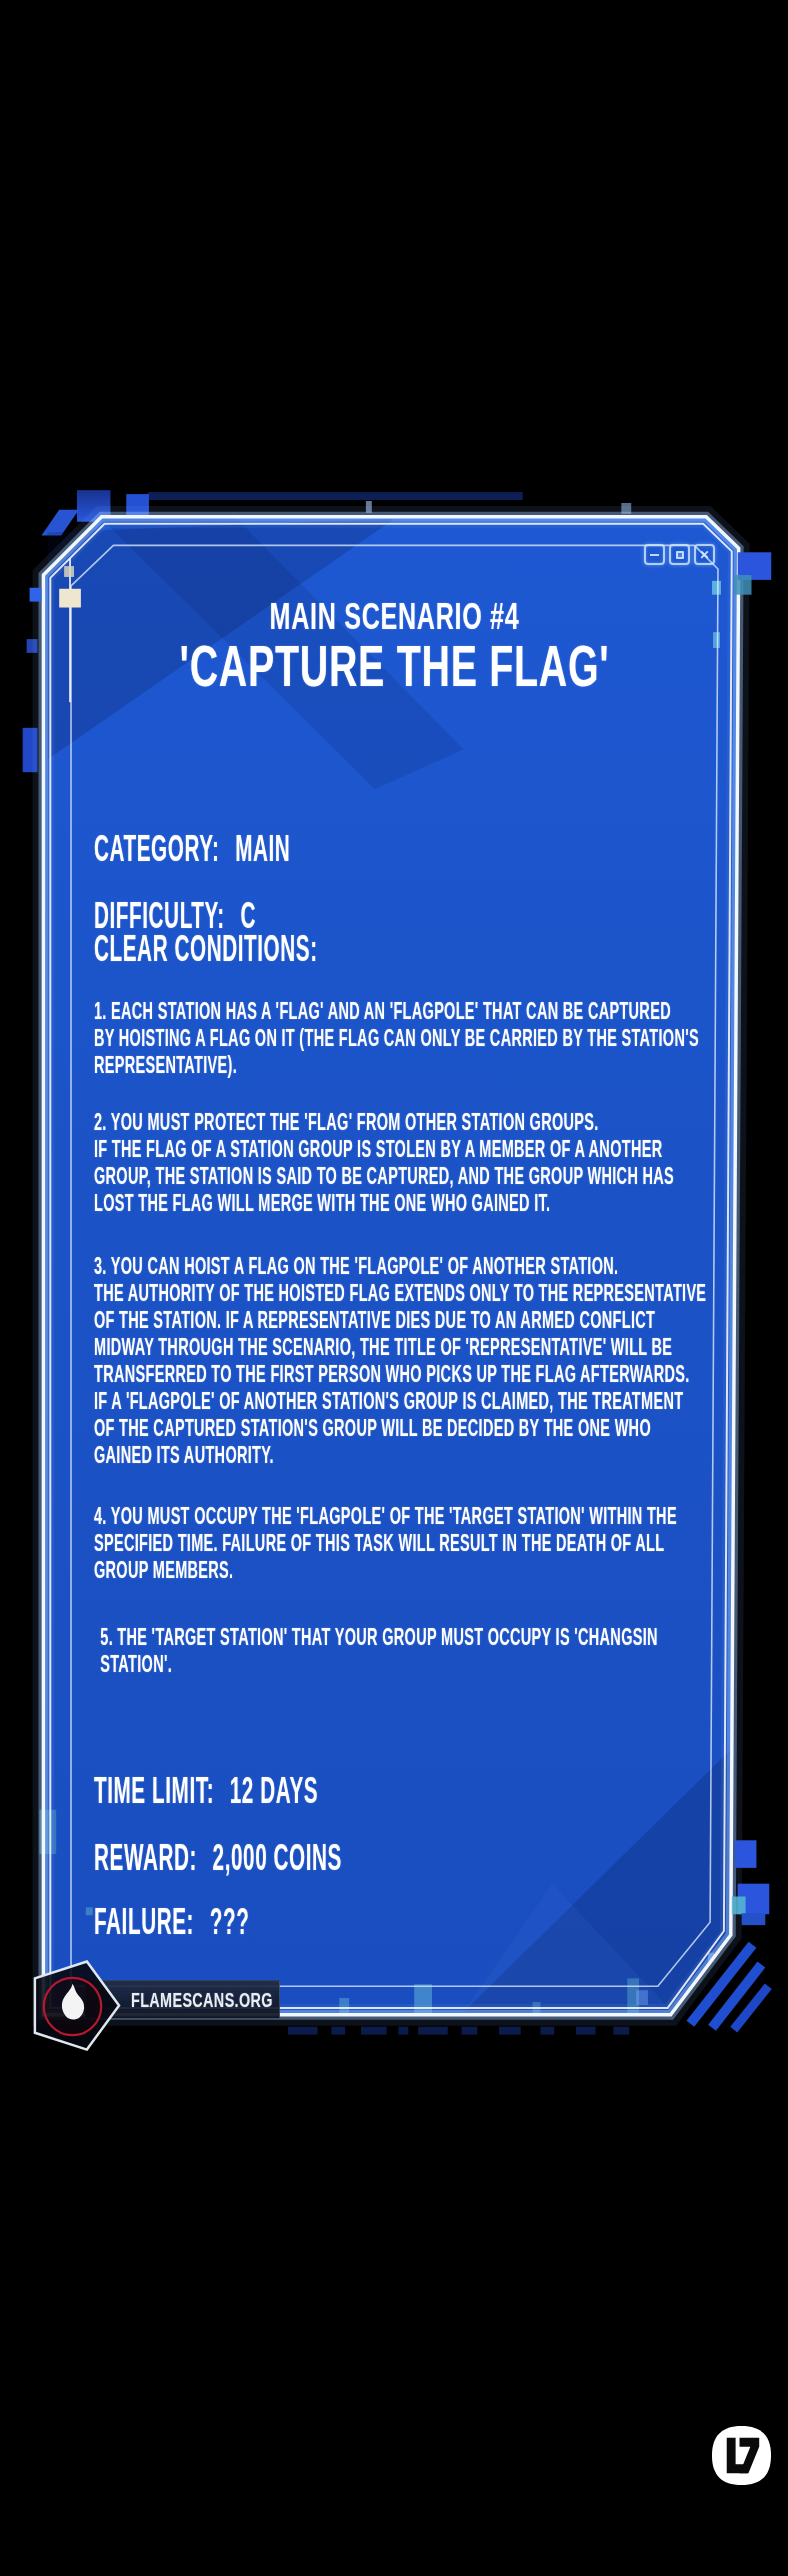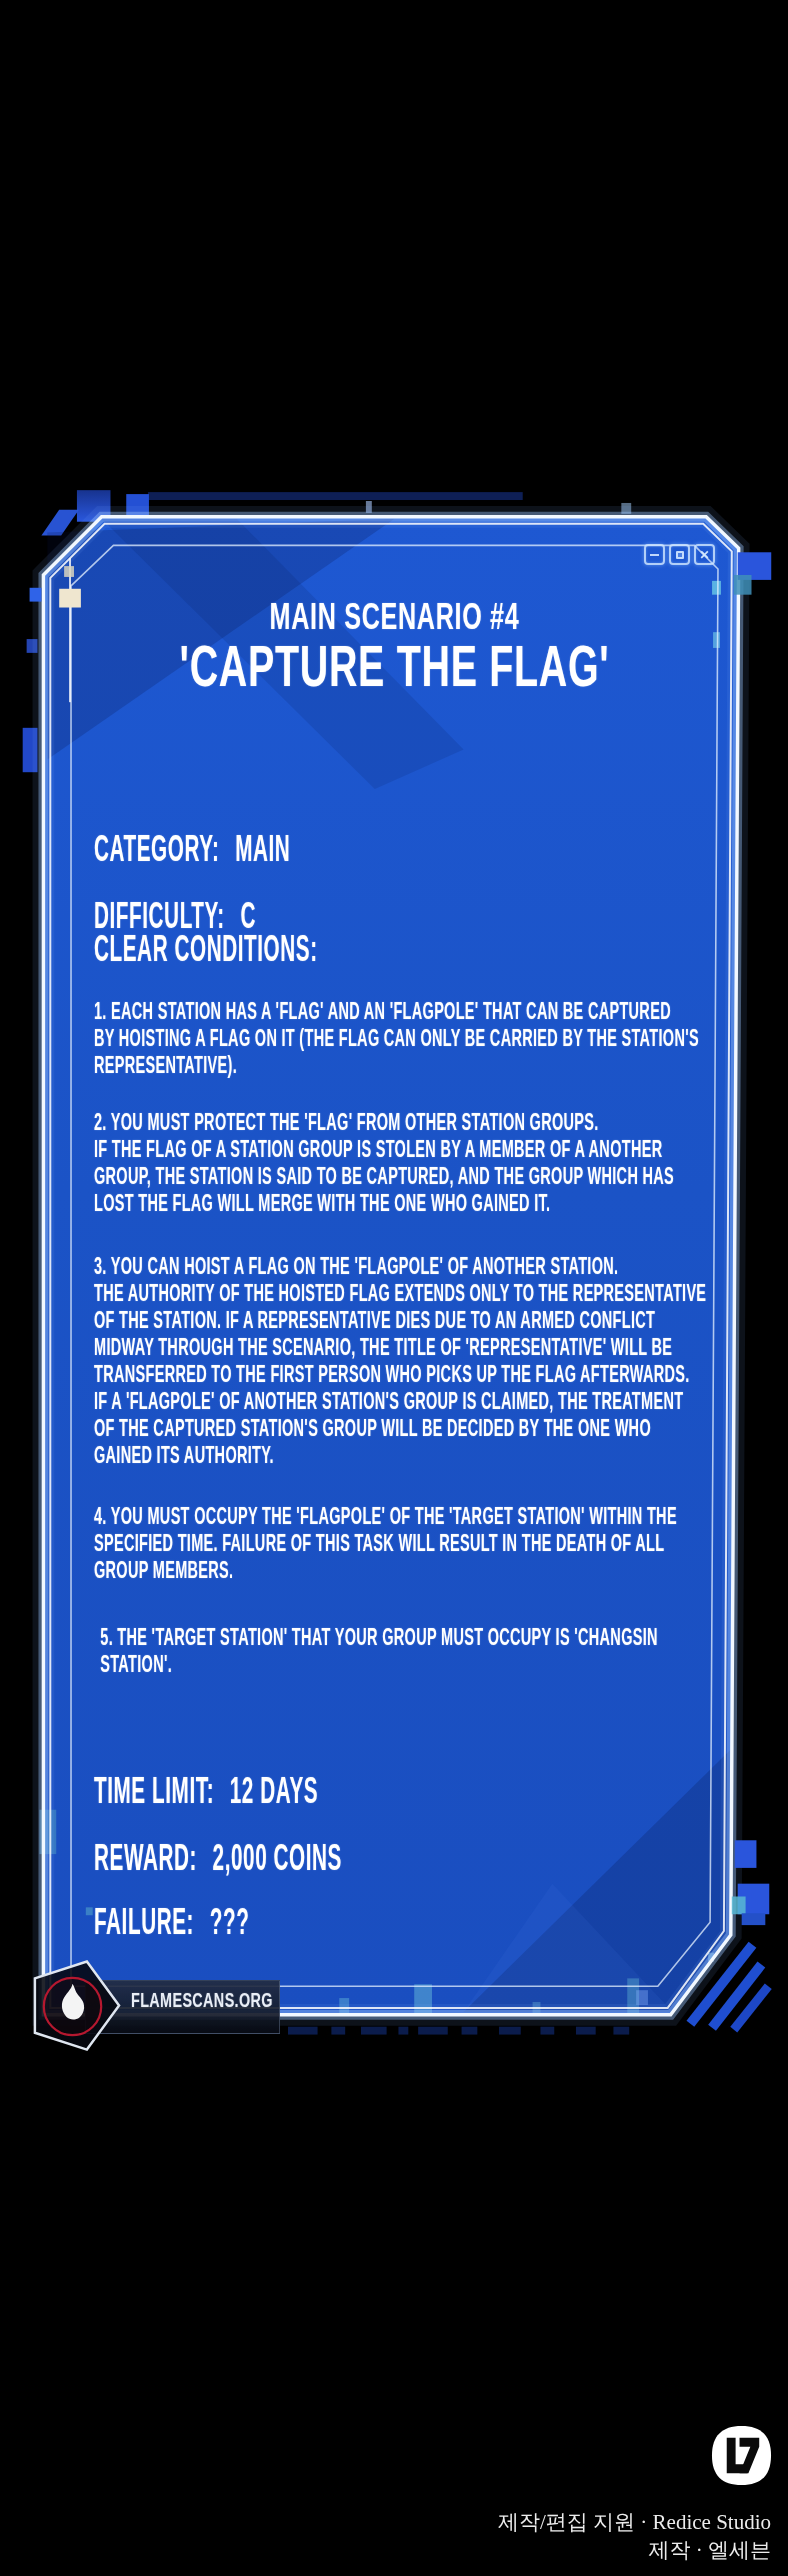--- a/index.html
+++ b/index.html
@@ -29,21 +29,21 @@
   .win-controls{left:644px;top:544px;display:flex;gap:4px;}
   .wc{width:21px;height:21px;box-sizing:border-box;border:2px solid rgba(205,228,255,.85);
       border-radius:4px;display:flex;align-items:center;justify-content:center;
       box-shadow:0 0 4px rgba(140,190,255,.55), inset 0 0 3px rgba(140,190,255,.45);}
   .wc .minbar{width:9px;height:2px;background:rgba(210,230,255,.9);}
   .wc .maxsq{width:8px;height:8px;border:2px solid rgba(210,230,255,.9);box-sizing:border-box;
              border-radius:1px;background:rgba(160,200,255,.35);}
   .wc .x{font-size:12px;line-height:1;color:rgba(215,235,255,.95);font-weight:bold;}
 
   
-  .fs-banner{left:85px;top:1980px;width:195px;height:54px;
+  .fs-banner{left:85px;top:1980px;width:195px;height:39px;
              background:linear-gradient(to bottom,rgba(34,44,66,.92),rgba(8,12,22,.9));
              border:1px solid rgba(130,150,180,.35);box-sizing:border-box;}
   .fs-banner .fs-text{position:absolute;left:45px;top:0;height:39px;line-height:39px;
              color:#e9eef6;font-weight:bold;font-size:20px;letter-spacing:0.5px;
              transform:scaleX(.72);transform-origin:0 50%;white-space:nowrap;
              text-shadow:0 0 2px rgba(255,255,255,.3);}
 
   
   .credits{right:18px;top:2508px;text-align:right;color:#ececec;
            font-family:"Liberation Serif",serif;font-size:21px;line-height:28px;}
@@ -192,19 +192,15 @@
     <path fill="#f4f4f4" d="M49 27 C48 33 42 37 39.5 43 C37 49 38.5 56 43 60.5 C46 63.5 52 64 56 61
              C60.5 57.5 62 50.5 59.5 45 C57.5 40.5 53 37.5 51.5 32.5 C50.8 30.5 50 28.5 49 27 Z
              M47 44 C45.5 48 45 52 47.5 55 C49 52 49.5 47.5 47 44 Z"></path>
   </svg>
 
   <svg class="abs" style="left:710px;top:2424px" width="63" height="63" viewBox="0 0 64 64">
     <path fill="#ffffff" d="M32 2 C52 2 62 12 62 32 C62 52 52 62 32 62 C12 62 2 52 2 32 C2 12 12 2 32 2 Z"></path>
     <path fill="#0a0a0a" d="M17 14 L26 14 L26 41 L38 41 L38 50 L17 50 Z"></path>
     <path fill="#0a0a0a" d="M30 14 L50 14 L50 23 L39 50 L30 50 L41 23 L30 23 Z"></path>
   </svg>
-  <div class="abs credits">
-    <div>제작/편집 지원 · Redice Studio</div>
-    <div>제작 · 엘세븐</div>
-  </div>
 
 </div>
 
 
 </body></html>

